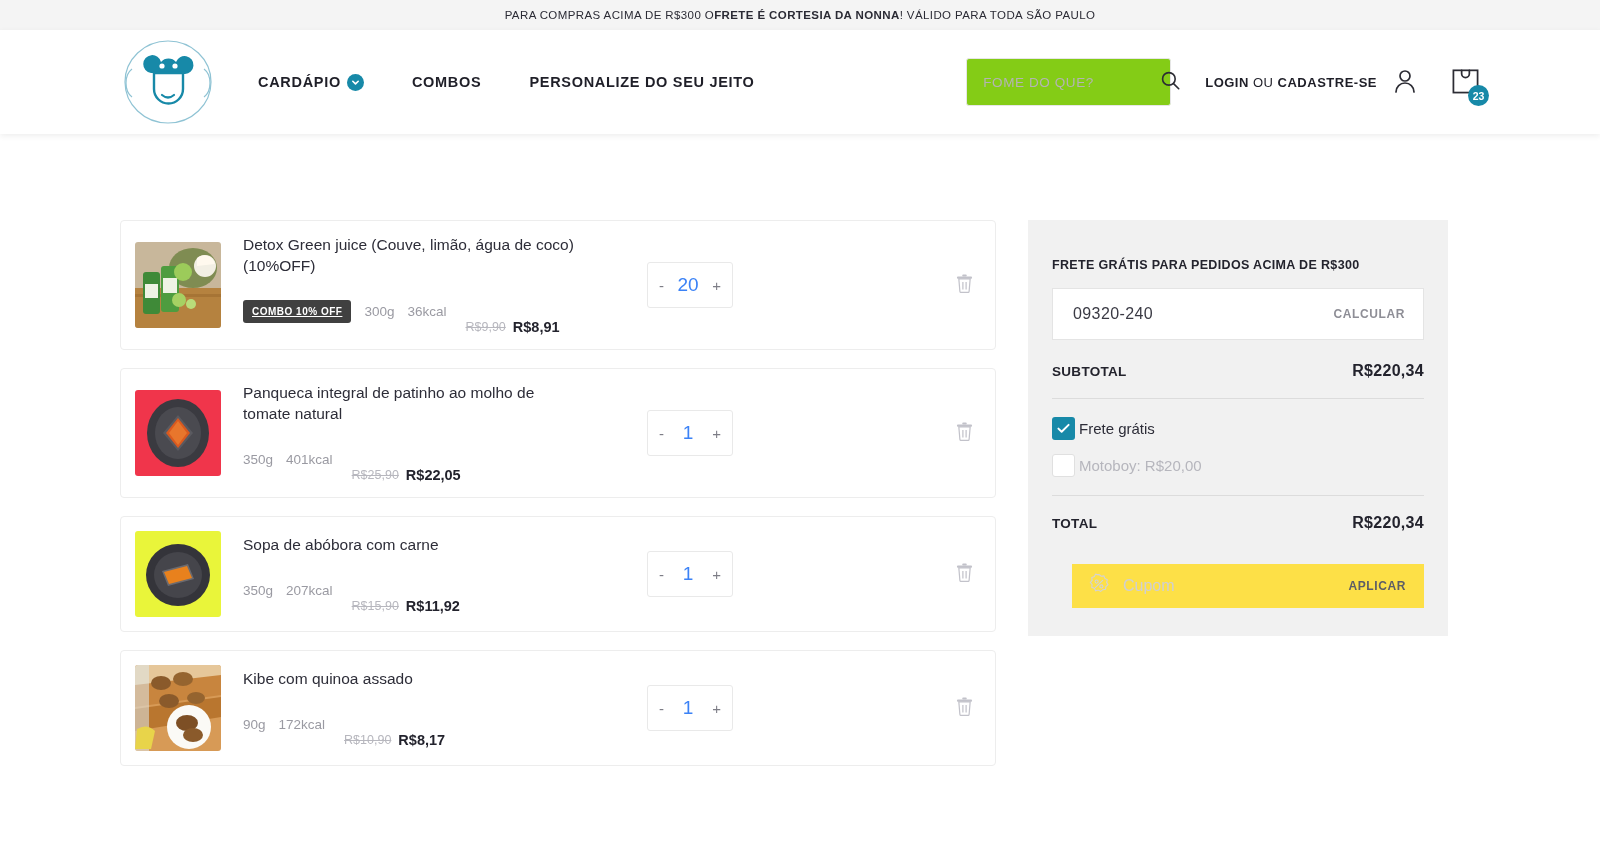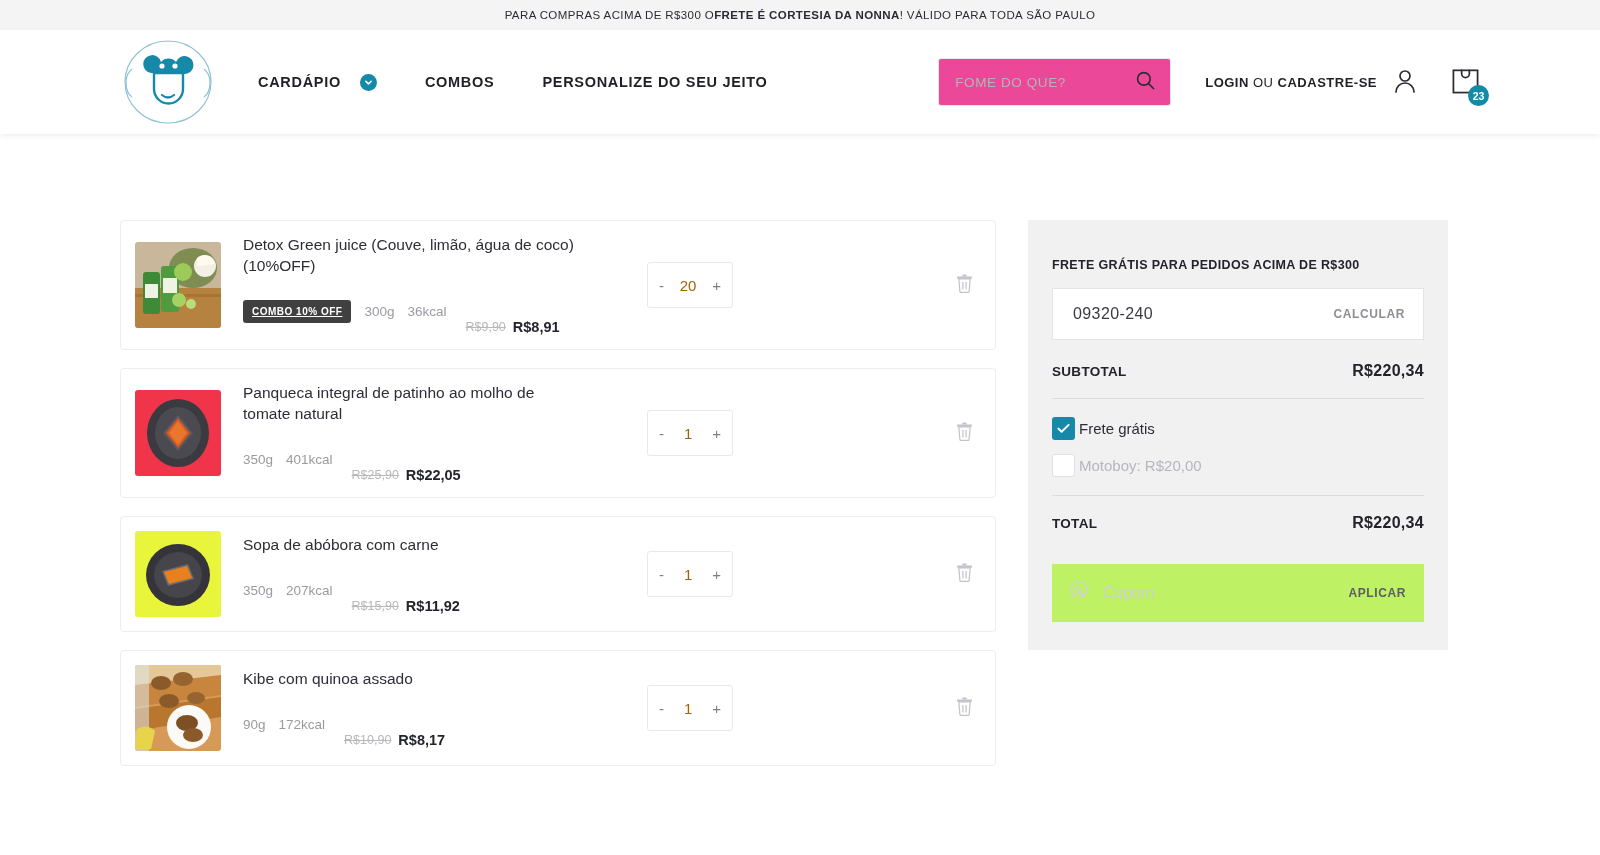--- a/index.html
+++ b/index.html
@@ -25,33 +25,33 @@
     background: #fff;
     display: flex; align-items: center;
     padding: 0 120px 0 118px;
     box-shadow: 0 2px 6px rgba(0,0,0,.07);
     position: relative; z-index: 5;
   }
   .logo { width: 100px; height: 86px; flex: 0 0 auto; }
 
   .main-nav { display: flex; align-items: center; gap: 48px; margin-left: 40px; }
   .nav-item {
-    display: flex; align-items: center; gap: 19px;
+    display: flex; align-items: center; gap: 6px;
     font-size: 14.5px; font-weight: 700; letter-spacing: .7px;
     color: #1f1f28; cursor: pointer; white-space: nowrap;
   }
   .chev-circle {
     width: 17px; height: 17px; border-radius: 50%;
     background: #1789a8; display: flex; align-items: center; justify-content: center;
   }
   .chev-circle svg { display: block; }
 
   .header-right { margin-left: auto; display: flex; align-items: center; gap: 34px; }
   .search-box {
-    width: 233px; height: 48px; background: #ec4899;
+    width: 205px; height: 48px; background: #84cc16;
     border: 1px solid #e6e6e6; border-radius: 3px;
     display: flex; align-items: center; padding: 0 14px 0 16px;
   }
   .search-box input {
     flex: 1; border: 0; background: transparent; outline: none;
     font-family: inherit; font-size: 13.5px; letter-spacing: .6px; color: #3a3a44;
   }
   .search-box input::placeholder { color: #b4b4b4; }
   .account {
     display: flex; align-items: center; gap: 16px;
@@ -97,21 +97,21 @@
   .price-old { font-size: 12.5px; color: #b7b7be; text-decoration: line-through; }
   .price-new { font-size: 14.5px; font-weight: 700; color: #23232d; }
 
   .stepper {
     width: 86px; height: 46px; background: #fff;
     border: 1px solid #e9e9e9; border-radius: 3px;
     display: flex; align-items: center; justify-content: space-between;
     padding: 0 11px; margin-left: 56px; flex: 0 0 auto;
   }
   .stepper .sbtn { font-size: 15px; color: #7d7d86; cursor: pointer; user-select: none; line-height: 1; }
-  .stepper .qty { font-size: 15px; color: #a16207; }
+  .stepper .qty { font-size: 19px; color: #3b82f6; }
 
   .trash-btn { margin-left: auto; cursor: pointer; display: flex; }
 
   
   .summary {
     width: 420px; flex: 0 0 auto; align-self: flex-start;
     background: #f1f1f1; padding: 38px 24px 28px;
   }
   .summary-title {
     font-size: 12.5px; font-weight: 700; letter-spacing: .35px;
@@ -148,22 +148,22 @@
   .ship-label.muted { color: #b6b6bd; }
 
   .checkout-btn {
     width: 100%; height: 68px; margin-top: 22px;
     background: #6cbe2b; border: 0; border-radius: 2px;
     color: #fff; font-family: inherit; font-size: 15.5px; font-weight: 700;
     letter-spacing: 1px; cursor: pointer;
   }
 
   .coupon-row {
-    height: 58px; background: #bef264; margin-top: 32px;
-    display: flex; align-items: center; padding: 0 18px 0 16px; gap: 13px;
+    height: 44px; background: #fde047; margin-top: 32px;
+    display: flex; align-items: center; padding: 0 18px 0 16px; gap: 13px; margin-left: 20px;
   }
   .coupon-row input {
     flex: 1; border: 0; outline: none; background: transparent;
     font-family: inherit; font-size: 16px; color: #3a3a44;
   }
   .coupon-row input::placeholder { color: #cfcfd4; }
   .apply-link {
     font-size: 12px; font-weight: 700; letter-spacing: .6px;
     color: #5d5d66; cursor: pointer;
   }

